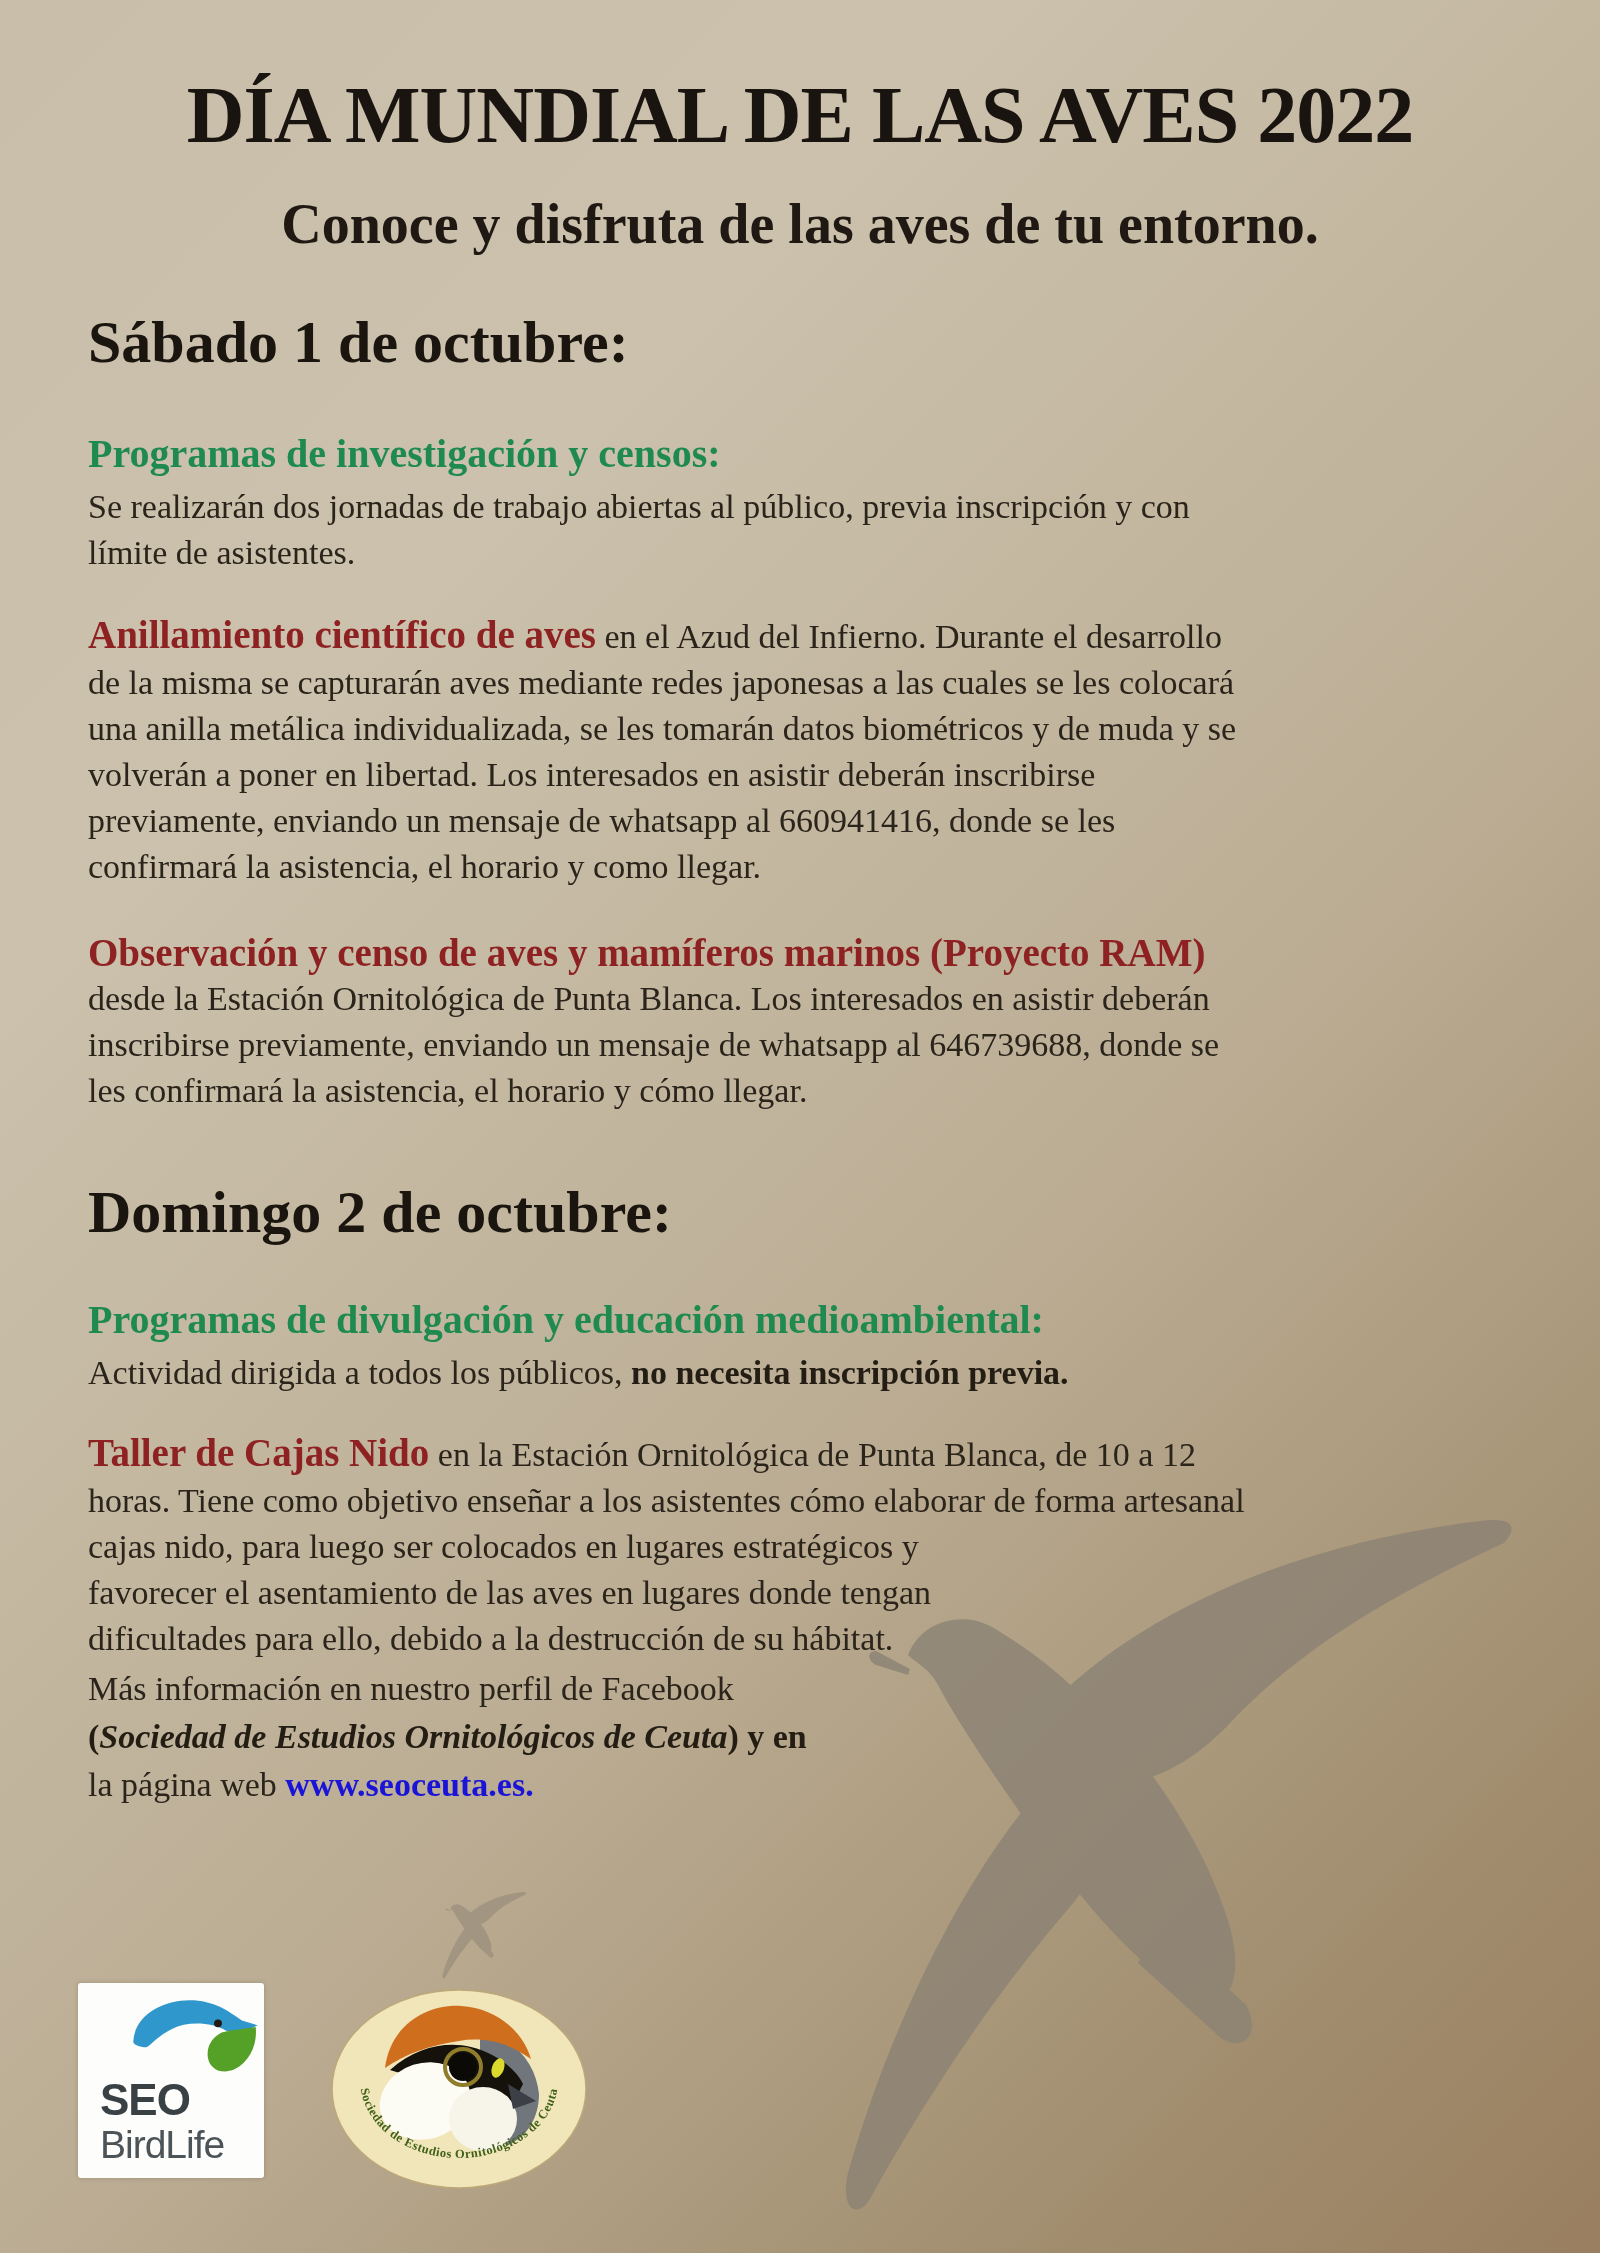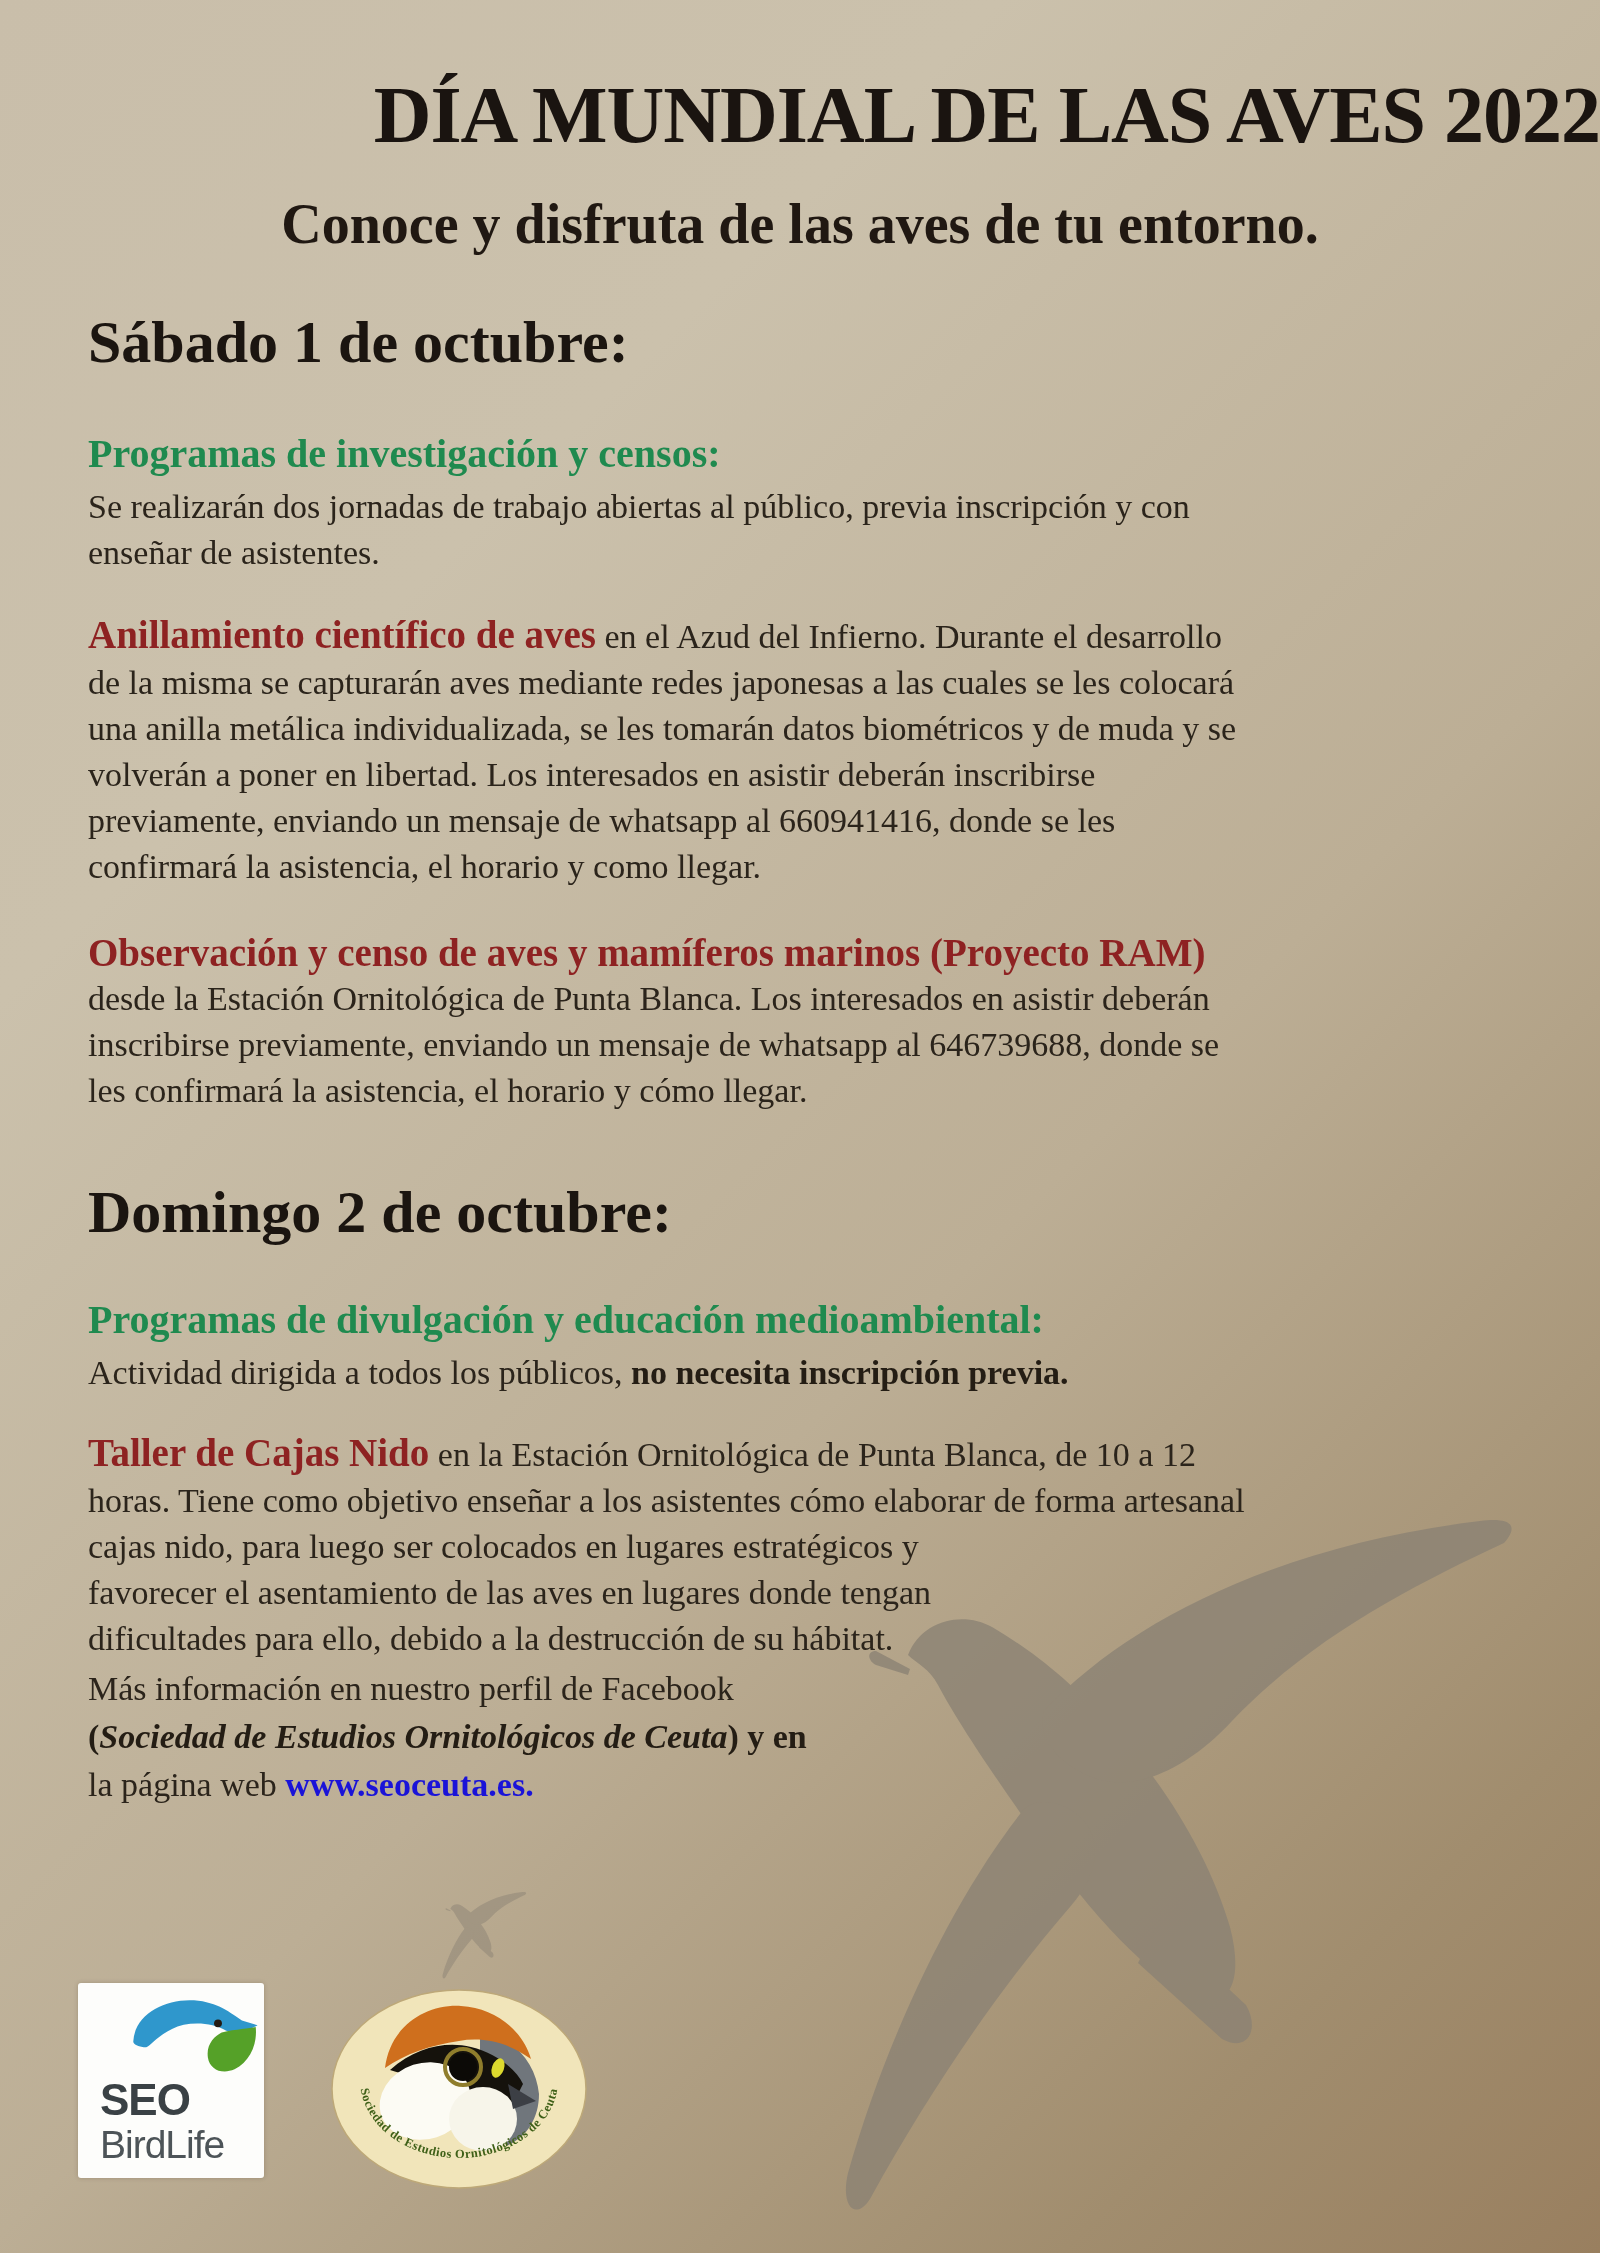--- a/index.html
+++ b/index.html
@@ -7,21 +7,21 @@
   #poster{
     position:relative;
     width:1600px;height:2253px;
     margin:0 auto;
     overflow:hidden;
     background:linear-gradient(135deg,#c9beaa 0%,#cbc1ac 26%,#bcae95 58%,#a18d6e 86%,#997f5f 100%);
     font-family:"Liberation Serif","DejaVu Serif",serif;
     color:#2b241b;
   }
   .center{position:absolute;left:0;right:0;text-align:center;}
-  .poster-title{top:70px;font-size:80px;font-weight:bold;color:#1a1410;letter-spacing:-1px;text-align:right;}
+  .poster-title{top:70px;font-size:80px;font-weight:bold;color:#1a1410;letter-spacing:-1px;}
   .poster-subtitle{top:192px;font-size:56px;font-weight:bold;color:#201812;}
   .day-heading{position:absolute;left:88px;font-size:60px;font-weight:bold;color:#1b1510;}
   .lead-green{position:absolute;left:88px;font-size:40px;font-weight:bold;color:#1f8a4f;}
   .body-block{
     position:absolute;left:88px;width:1440px;
     font-size:34px;line-height:46px;color:#2b241b;
     white-space:pre-line;
   }
   .para{position:absolute;left:88px;width:1460px;font-size:34px;line-height:46px;color:#2b241b;font-family:Liberation Serif, serif;}
   .para .lines{white-space:pre-line;}
@@ -78,21 +78,21 @@
     <use href="#gull"></use>
   </svg>
 
   <div class="center poster-title">DÍA MUNDIAL DE LAS AVES 2022</div>
   <div class="center poster-subtitle">Conoce y disfruta de las aves de tu entorno.</div>
 
   <div class="day-heading" style="top:308px">Sábado 1 de octubre:</div>
 
   <div class="lead-green" style="top:430px">Programas de investigación y censos:</div>
   <div class="body-block" style="top:484px">Se realizarán dos jornadas de trabajo abiertas al público, previa inscripción y con
-enseñar de asistentes.</div>
+límite de asistentes.</div>
 
   <div class="para" style="top:612px">
     <span class="red-lead">Anillamiento científico de aves</span><span class="lines"> en el Azud del Infierno. Durante el desarrollo
 de la misma se capturarán aves mediante redes japonesas a las cuales se les colocará
 una anilla metálica individualizada, se les tomarán datos biométricos y de muda y se
 volverán a poner en libertad. Los interesados en asistir deberán inscribirse
 previamente, enviando un mensaje de whatsapp al 660941416, donde se les
 confirmará la asistencia, el horario y como llegar.</span>
   </div>
 

